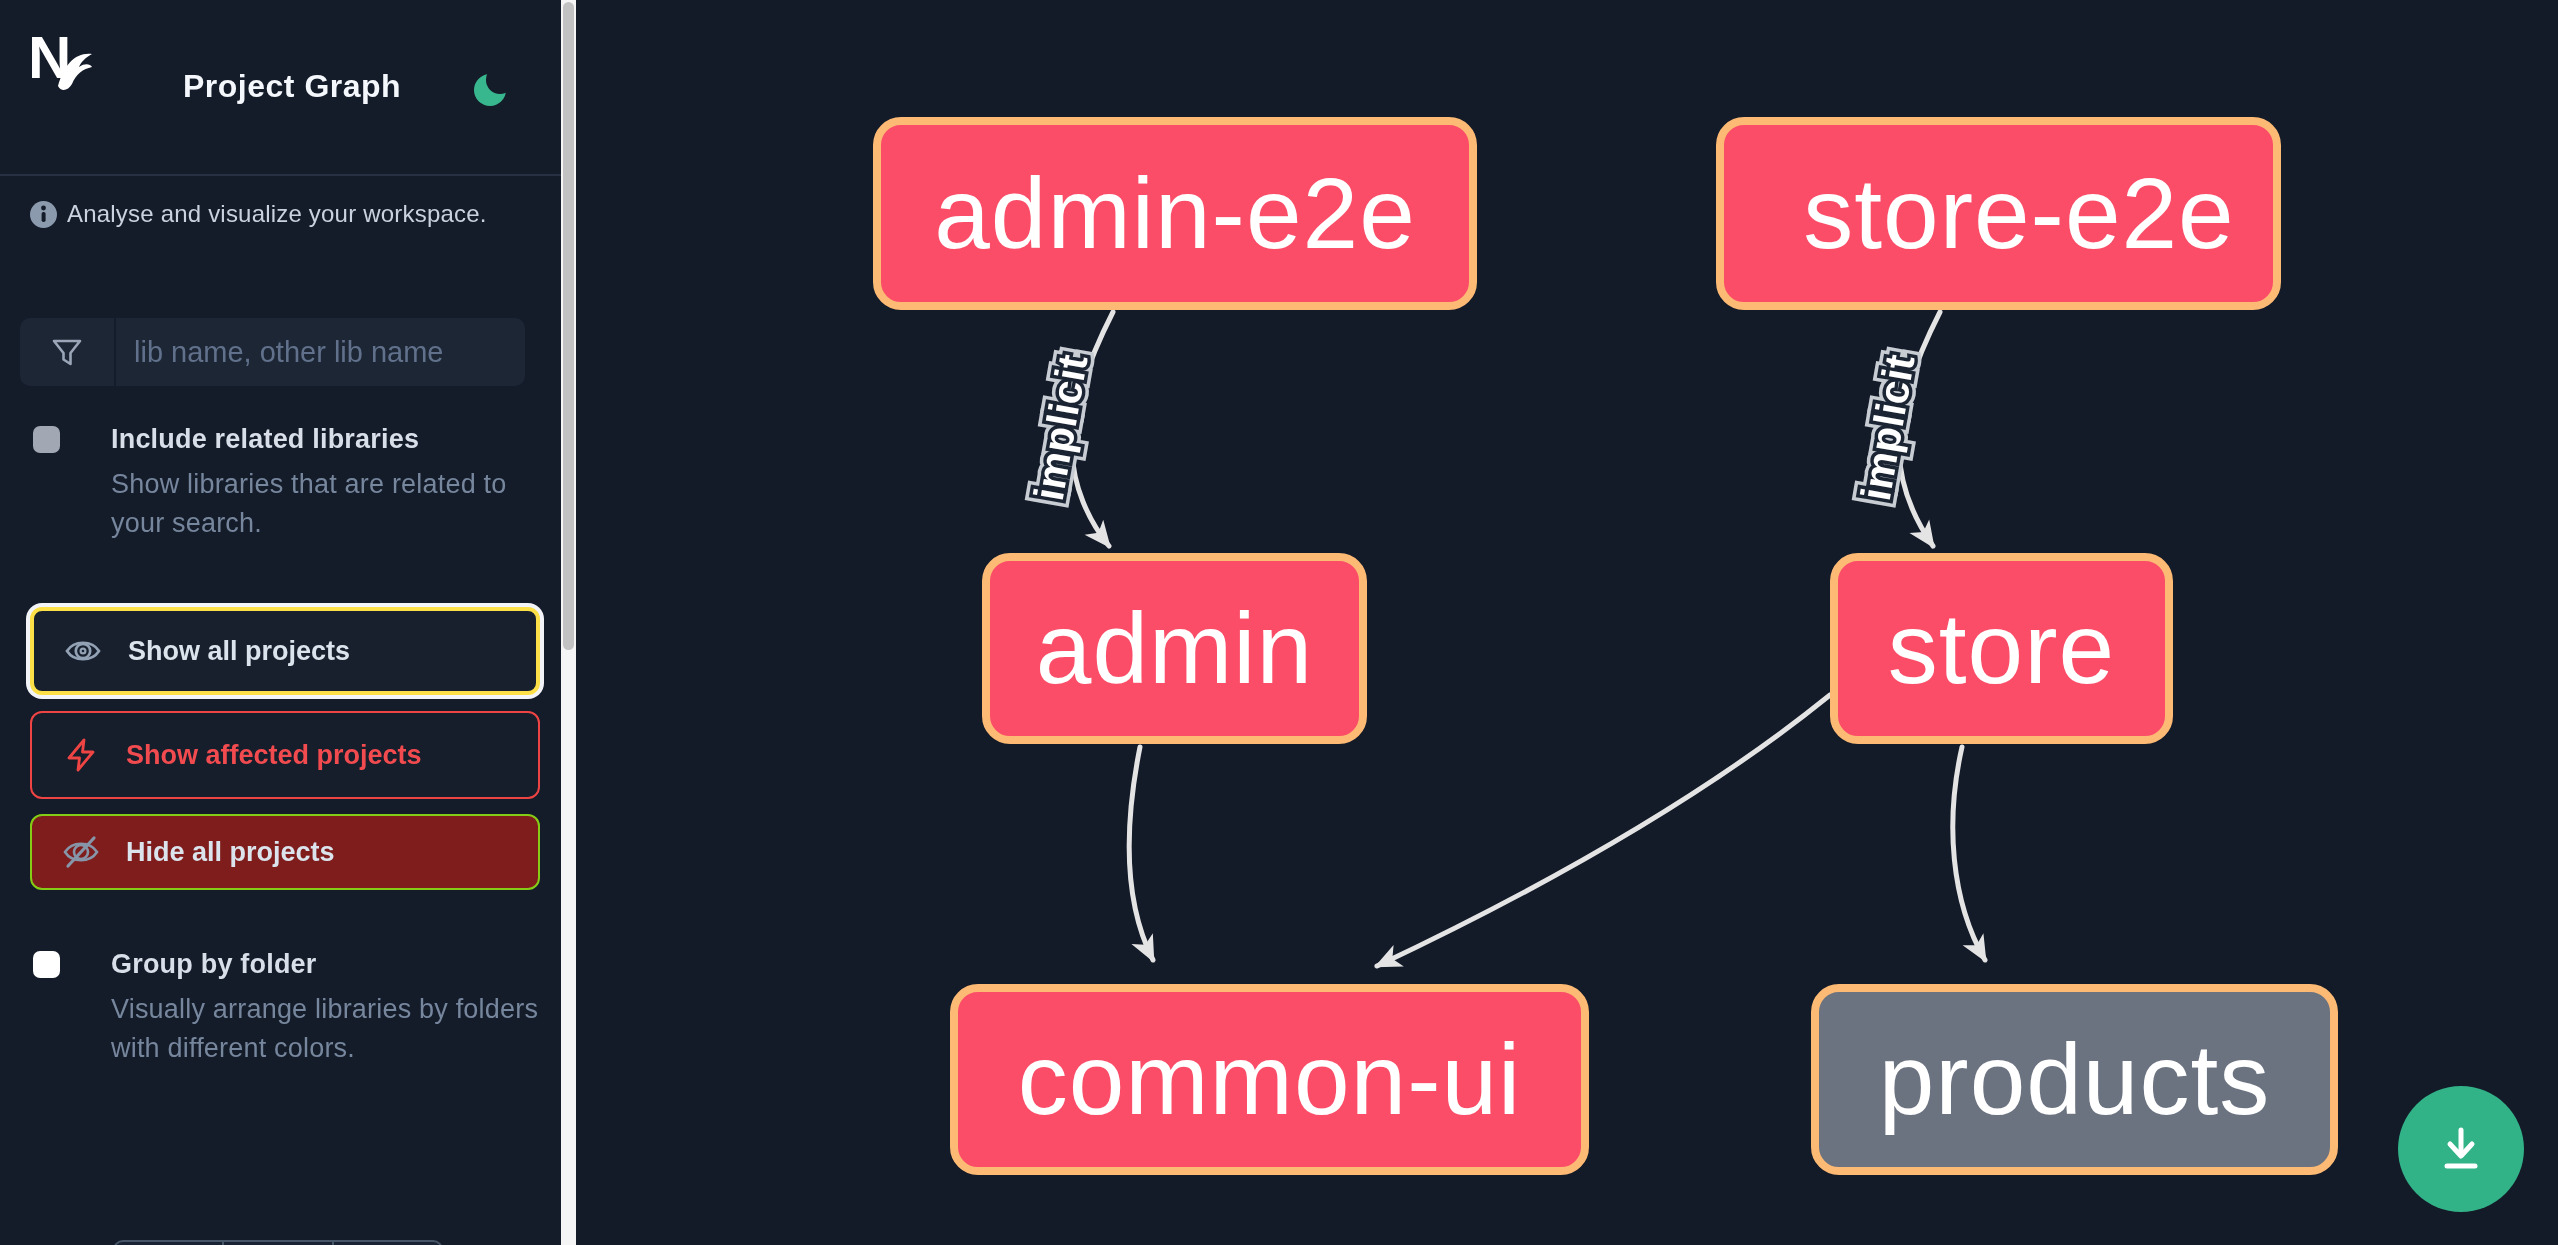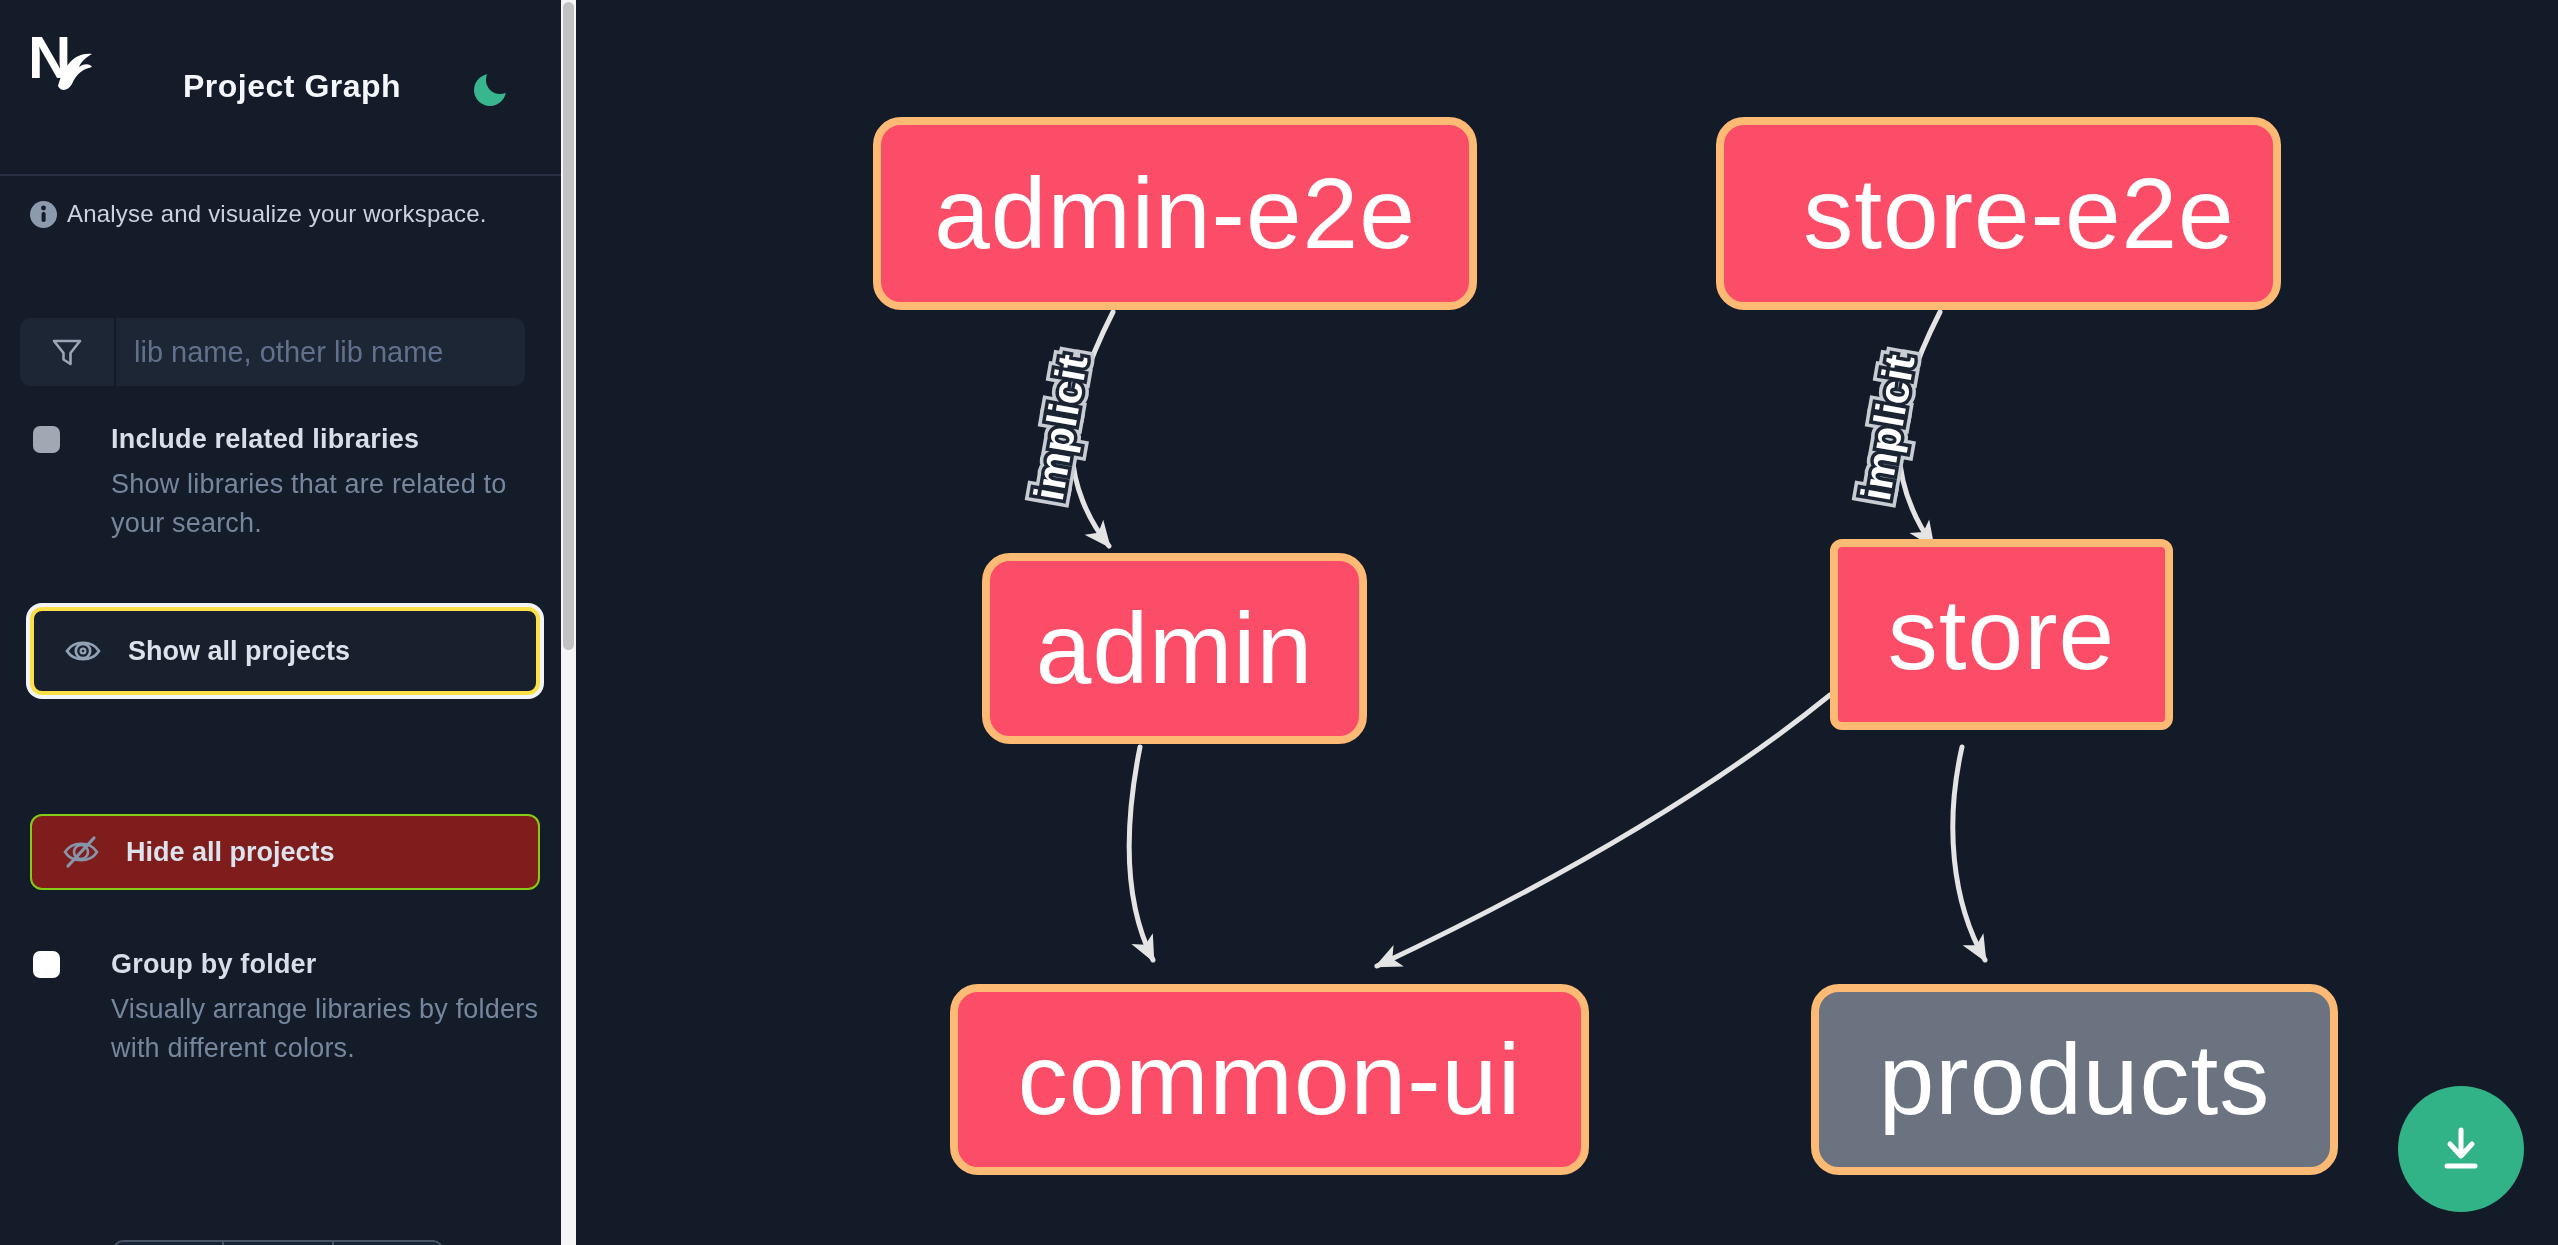--- a/index.html
+++ b/index.html
@@ -139,20 +139,28 @@
     <span class="btn-ic">
       <svg width="38" height="38" viewBox="0 0 38 38">
         <path d="M3 19 C10 8 28 8 35 19 C28 30 10 30 3 19 Z" fill="none" stroke="#93a1b5" stroke-width="2.7"></path>
         <circle cx="19" cy="19" r="7.2" fill="none" stroke="#93a1b5" stroke-width="2.7"></circle>
         <circle cx="19" cy="19" r="2.4" fill="none" stroke="#93a1b5" stroke-width="2.2"></circle>
       </svg>
     </span>
     <span>Show all projects</span>
   </div>
 
+  <div class="sb-btn danger" style="top:711px;">
+    <span class="btn-ic">
+      <svg width="36" height="36" viewBox="0 0 36 36">
+        <path d="M21 3 L6 21 H16.5 L15 33 L30 15 H19.5 Z" fill="none" stroke="#ef4444" stroke-width="2.8" stroke-linejoin="round"></path>
+      </svg>
+    </span>
+    <span>Show affected projects</span>
+  </div>
 
   <div class="sb-btn" style="top:814px; height:76px;">
     <span class="btn-ic">
       <svg width="38" height="38" viewBox="0 0 38 38">
         <path d="M3 19 C10 8 28 8 35 19 C28 30 10 30 3 19 Z" fill="none" stroke="#8795a9" stroke-width="2.6"></path>
         <circle cx="19" cy="19" r="7" fill="none" stroke="#8795a9" stroke-width="2.6"></circle>
         <line x1="32" y1="5" x2="6" y2="33" stroke="#8795a9" stroke-width="3.2" stroke-linecap="round"></line>
       </svg>
     </span>
     <span>Hide all projects</span>
@@ -209,21 +217,21 @@
   </div>
 
   <div class="node affected" style="left:1140px; top:117px; width:565px; height:193px;padding-left:41px;">
     <span>store-e2e</span>
   </div>
 
   <div class="node affected" style="left:406px; top:553px; width:385px; height:191px;">
     <span>admin</span>
   </div>
 
-  <div class="node affected" style="left:1254px; top:539px; width:343px; height:191px;border-radius:12px;">
+  <div class="node affected" style="left:1254px; top:553px; width:343px; height:191px;">
     <span>store</span>
   </div>
 
   <div class="node affected" style="left:354px; top:984px; width:639px; height:191px;margin-left:20px;">
     <span>common-ui</span>
   </div>
 
   <div class="node default" style="left:1235px; top:984px; width:527px; height:191px;">
     <span>products</span>
   </div>

